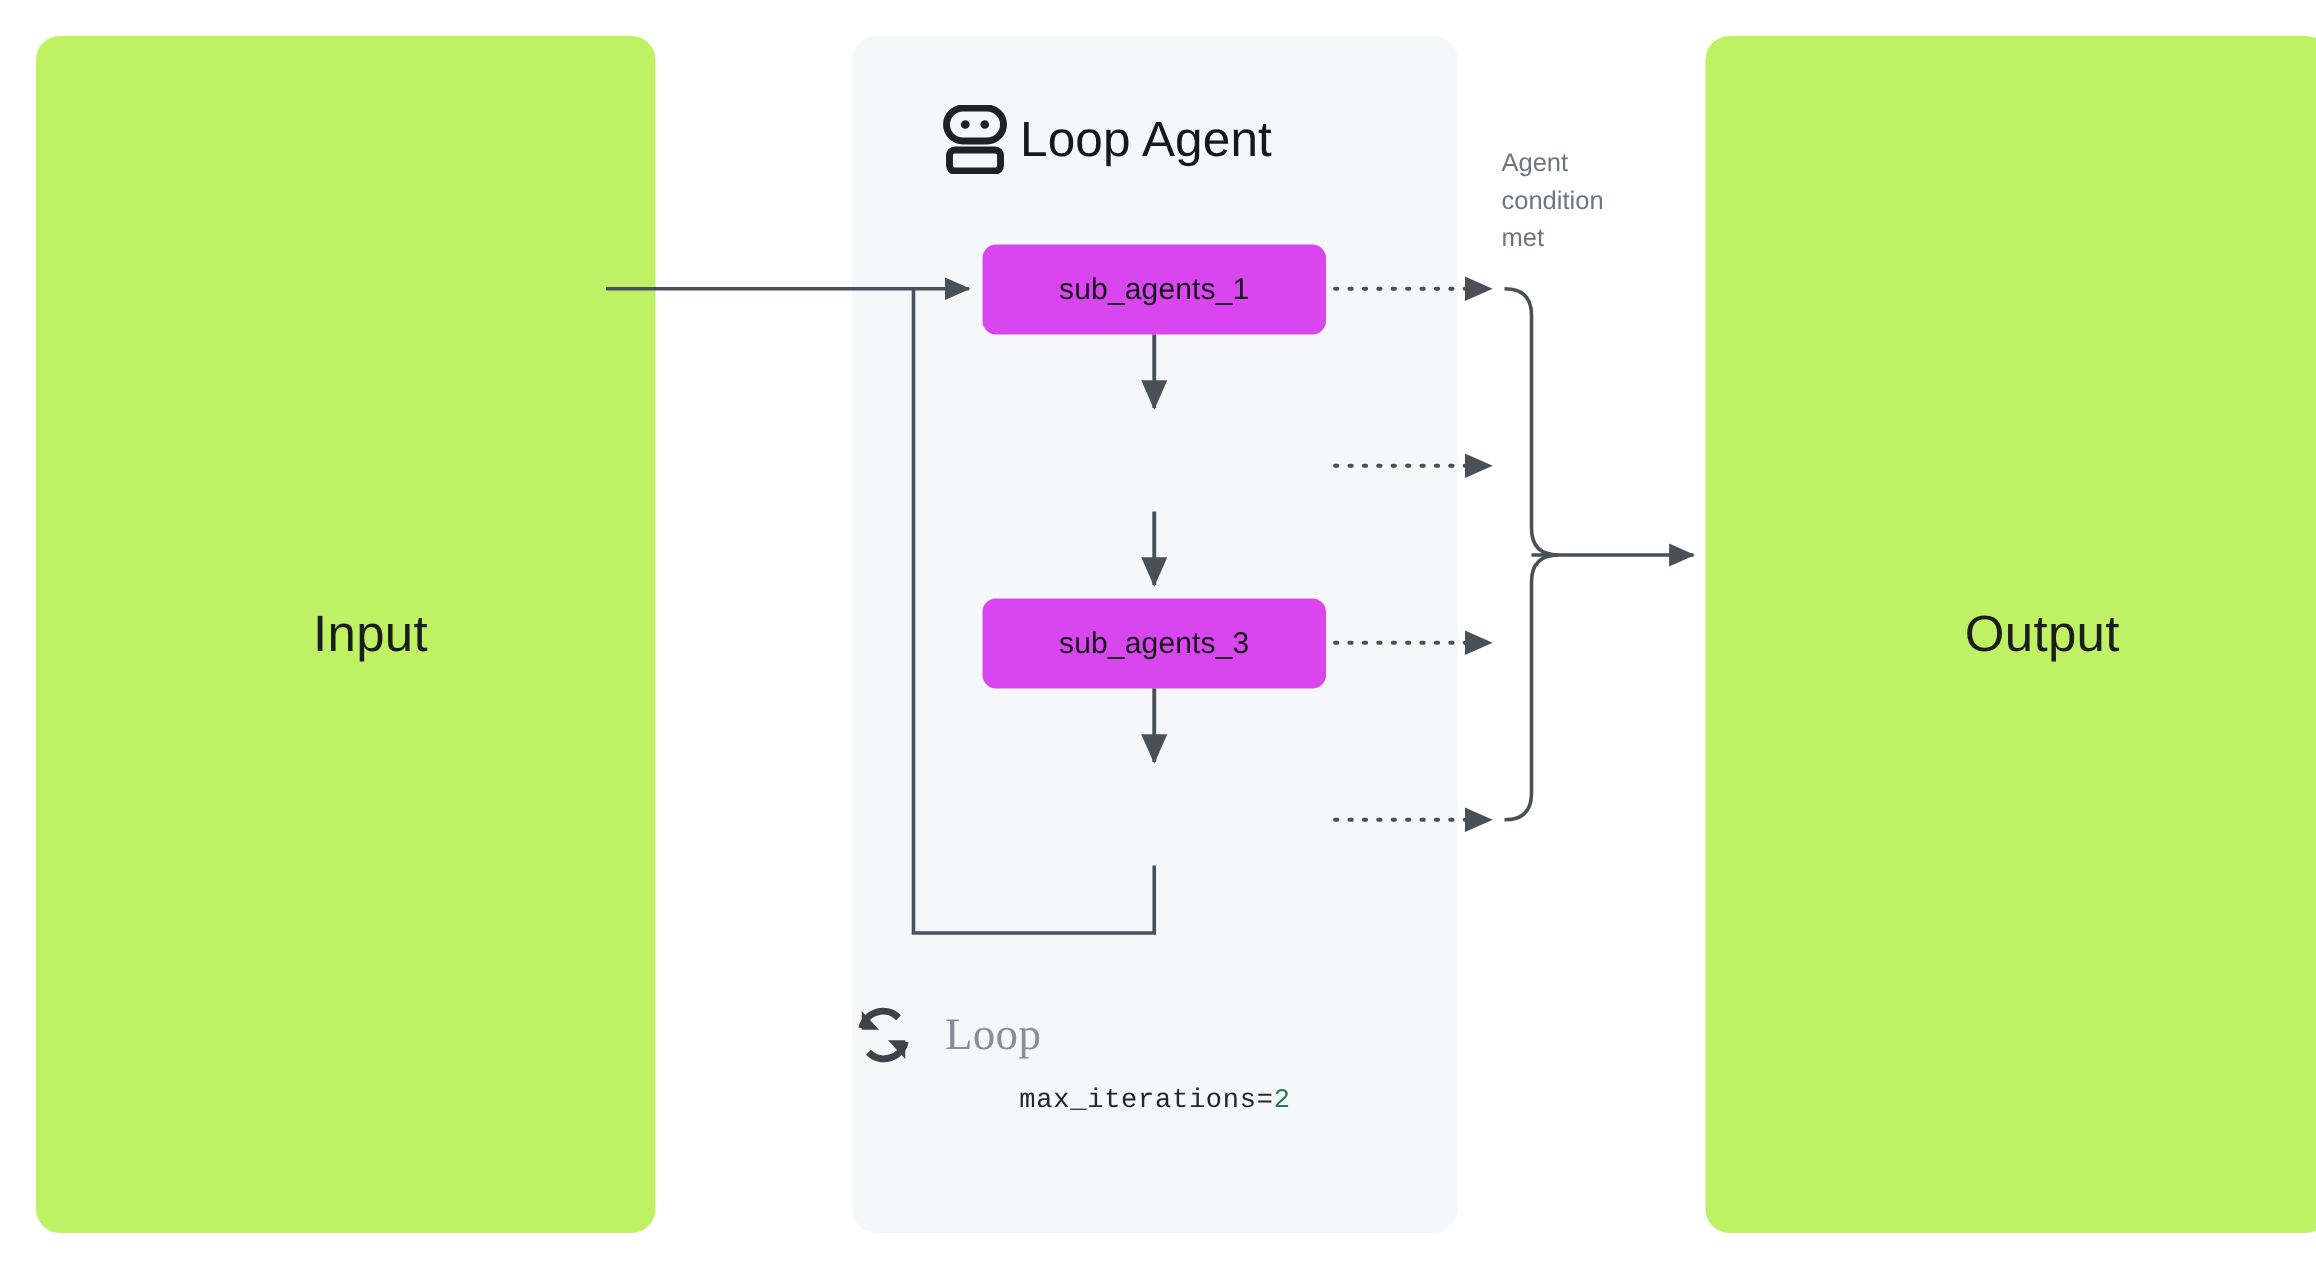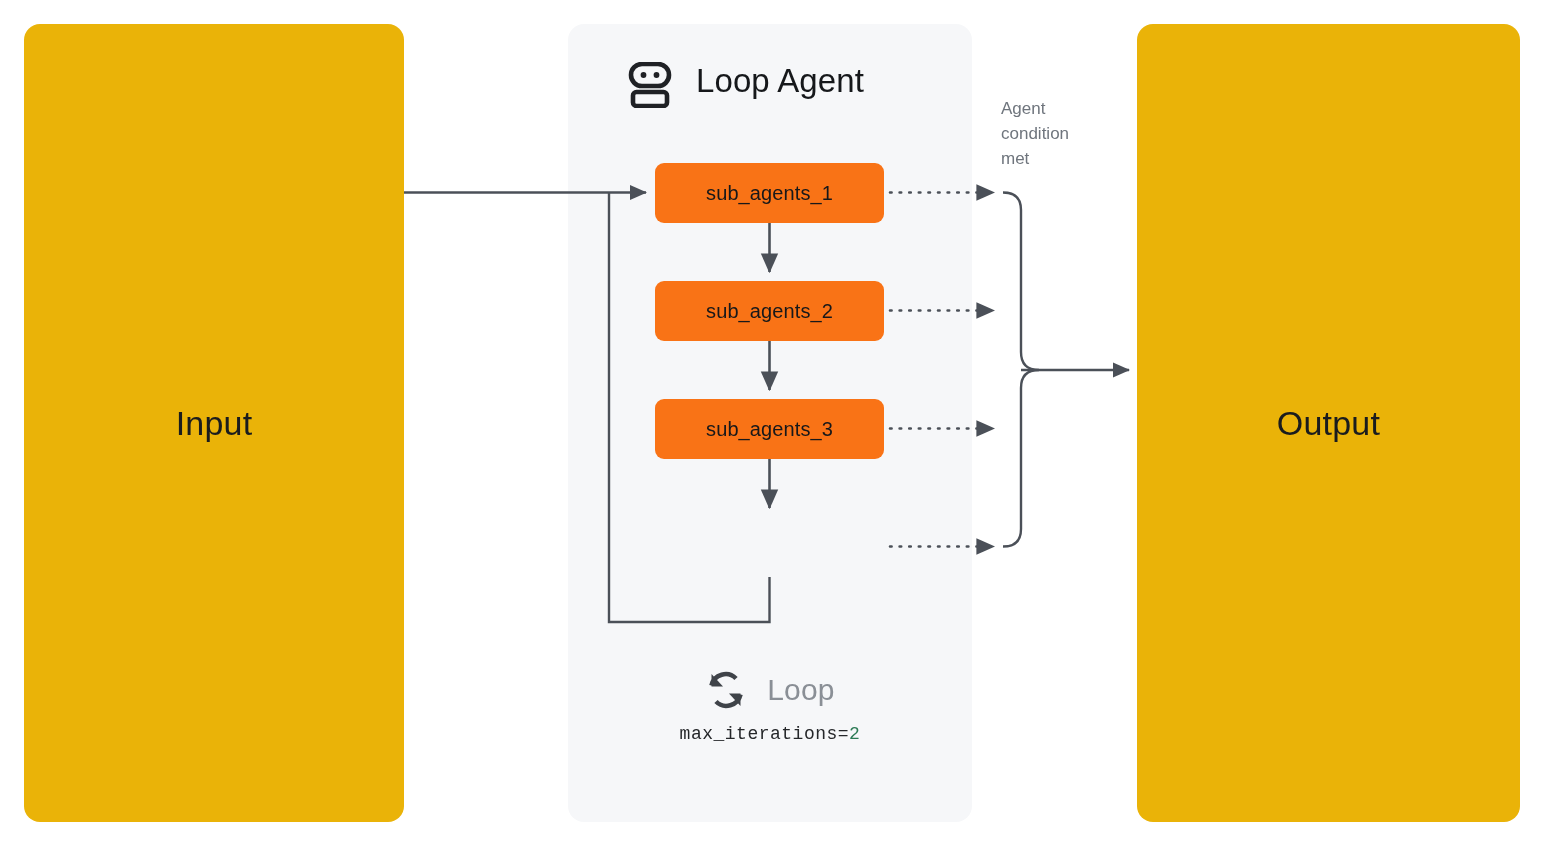--- a/index.html
+++ b/index.html
@@ -15,25 +15,26 @@
     position: relative;
     width: 1544px;
     height: 848px;
     background: #ffffff;
     overflow: hidden;
   }
 
   
   .io-box {
     position: absolute;
-    background: #eab308;
+    background: #bef264;
     border-radius: 16px;
     display: flex;
     align-items: center;
     justify-content: center;
+    padding-left: 33px;
   }
   .io-label {
     font-size: 34px;
     color: #1a1c1e;
     letter-spacing: 0.2px;
   }
   #input-box  { left: 24px;   top: 24px; width: 380px; height: 798px; }
   #output-box { left: 1137px; top: 24px; width: 383px; height: 798px; }
 
   
@@ -46,38 +47,38 @@
     background: #F6F7F9;
     border-radius: 16px;
   }
 
   
   #panel-header {
     position: absolute;
     left: 628px;
     top: 62px;
     display: flex;
-    align-items: flex-start;
-    gap: 24px;
+    align-items: center;
+    gap: 8px;
     height: 62px;
   }
   #panel-title {
     font-size: 33px;
     color: #16181b;
     letter-spacing: 0.1px;
   }
   .robot-icon { width: 44px; height: 46px; display: block; }
 
   
   .agent-box {
     position: absolute;
     left: 655px;
     width: 229px;
     height: 60px;
-    background: #f97316;
+    background: #d946ef;
     border-radius: 9px;
     display: flex;
     align-items: center;
     justify-content: center;
   }
   .agent-label {
     font-size: 20px;
     color: #17181a;
     letter-spacing: 0.1px;
   }
@@ -86,22 +87,22 @@
   #loop-footer {
     position: absolute;
     left: 568px;
     top: 668px;
     width: 404px;
     text-align: center;
   }
   #loop-row {
     display: flex;
     align-items: center;
-    justify-content: center;
     gap: 20px;
+    font-family: Liberation Serif, serif;
   }
   .loop-icon { width: 42px; height: 44px; display: block; }
   #loop-word {
     font-size: 30px;
     color: #8a8f96;
     letter-spacing: 0.2px;
   }
   #max-iter {
     margin-top: 12px;
     font-family: "Liberation Mono", "DejaVu Sans Mono", monospace;
@@ -156,23 +157,20 @@
     </span>
     <span id="panel-title">Loop Agent</span>
   </div>
 
   <div id="exit-note" style="white-space: pre-line;">Agent
 condition
 met</div>
 
   <div class="agent-box" style="top:163px">
     <span class="agent-label">sub_agents_1</span>
-  </div>
-  <div class="agent-box" style="top:281px">
-    <span class="agent-label">sub_agents_2</span>
   </div>
   <div class="agent-box" style="top:399px">
     <span class="agent-label">sub_agents_3</span>
   </div>
 
   <div id="loop-footer">
     <div id="loop-row">
       <span>
         <svg class="loop-icon" viewBox="0 0 42 44" xmlns="http://www.w3.org/2000/svg">
           <path d="M6.5 17.5 A14.5 14.5 0 0 1 31 10.5" fill="none" stroke="#3f4349" stroke-width="4.6"></path>

